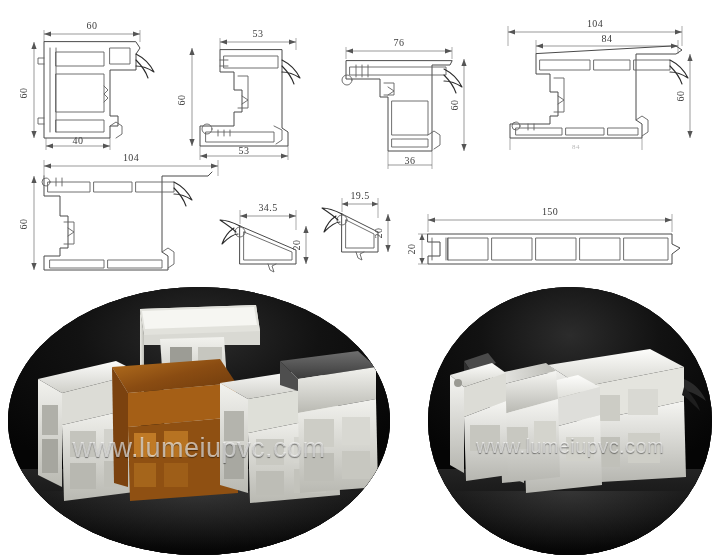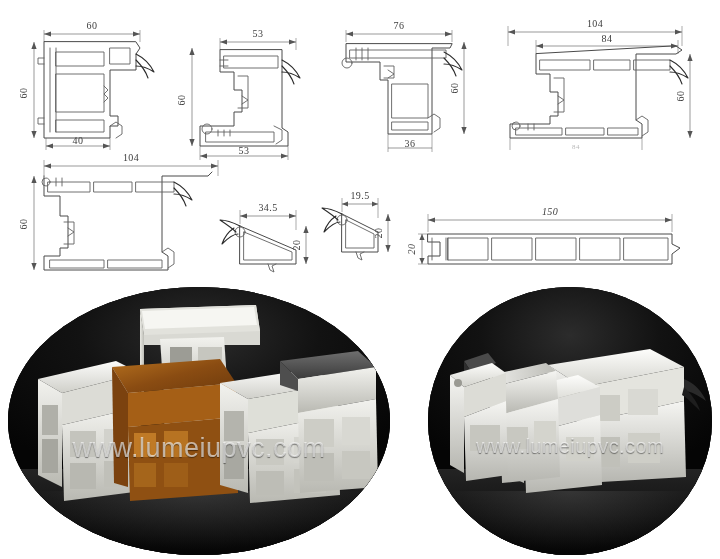--- a/index.html
+++ b/index.html
@@ -163,21 +163,21 @@
           <path class="outline2" d="M28,116 L96,116 L96,126 L28,126 Z"></path>
           <path class="outline2" d="M40,114 L40,120 M46,114 L46,120 M52,114 L52,120"></path>
           <circle class="outline2" cx="29" cy="113" r="5"></circle>
           <path class="outline2" d="M96,110 L104,114 L104,124 L98,128"></path>
           <path class="gasket" d="M104,44 C112,48 118,54 122,62 C116,58 110,56 104,56"></path>
           <path class="gasket" d="M104,50 C110,56 114,62 116,68"></path>
         </g>
       </svg>
     </div>
 
-    <div class="profile" style="left:332px;top:8px;">
+    <div class="profile" style="left:332px;top:25px;">
       <svg width="160" height="150" viewBox="0 0 160 150">
         <g>
           <line class="extline" x1="14" y1="22" x2="14" y2="34"></line>
           <line class="extline" x1="120" y1="22" x2="120" y2="34"></line>
           <line class="dimline" x1="14" y1="26" x2="120" y2="26"></line>
           <polygon class="arrow" points="14,26 21,23.4 21,28.6"></polygon>
           <polygon class="arrow" points="120,26 113,23.4 113,28.6"></polygon>
           <text class="dim" x="67" y="21">76</text>
         </g>
         <g>
@@ -337,21 +337,21 @@
           <path class="outline" d="M24,26 L60,44 L60,64 L24,64 Z"></path>
           <path class="outline2" d="M28,32 L56,46 L56,60 L28,60 Z"></path>
           <circle class="outline2" cx="24" cy="32" r="5"></circle>
           <path class="outline2" d="M38,64 L40,70 L44,72 L42,66 L46,64"></path>
           <path class="gasket" d="M24,26 C16,22 10,20 4,20 C10,24 16,28 20,32"></path>
           <path class="gasket" d="M18,28 C12,32 8,38 6,44 C12,38 18,34 22,34"></path>
         </g>
       </svg>
     </div>
 
-    <div class="profile" style="left:404px;top:200px;font-style:italic;">
+    <div class="profile" style="left:404px;top:200px;">
       <svg width="300" height="80" viewBox="0 0 300 80">
         <g>
           <line class="extline" x1="24" y1="14" x2="24" y2="32"></line>
           <line class="extline" x1="268" y1="14" x2="268" y2="32"></line>
           <line class="dimline" x1="24" y1="20" x2="268" y2="20"></line>
           <polygon class="arrow" points="24,20 31,17.4 31,22.6"></polygon>
           <polygon class="arrow" points="268,20 261,17.4 261,22.6"></polygon>
           <text class="dim" x="146" y="15">150</text>
         </g>
         <g>

